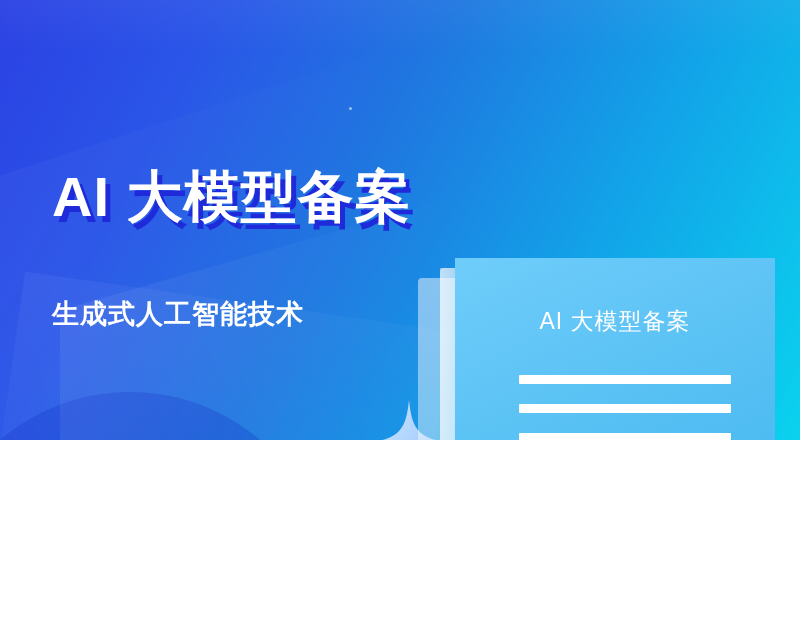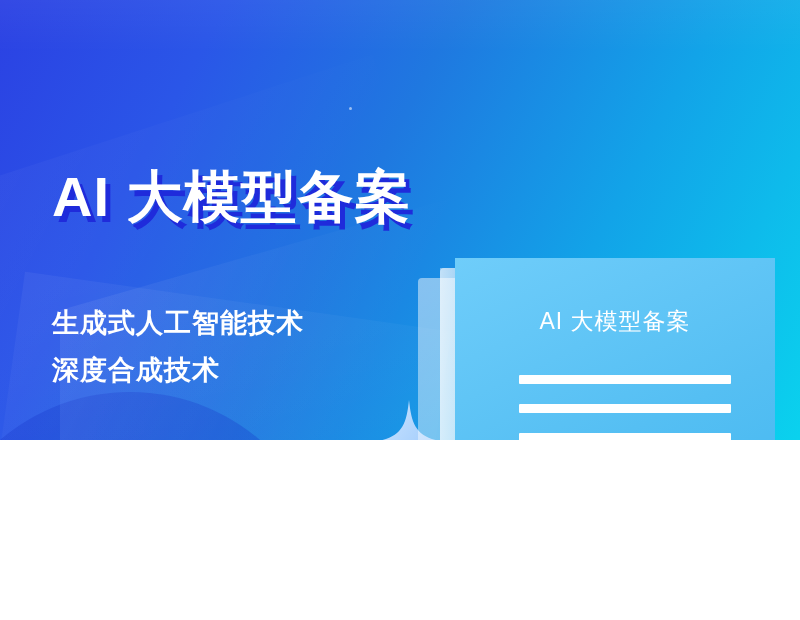--- a/index.html
+++ b/index.html
@@ -87,21 +87,21 @@
     font-weight: bold;
     color: #ffffff;
     letter-spacing: 1px;
     line-height: 1.05;
     white-space: nowrap;
     text-shadow: 5px 6px 0 #1f2bdb;
   }
   .subtitle {
     position: absolute;
     left: 52px;
-    top: 300px;
+    top: 291px;
     z-index: 6;
   }
   .subtitle-line {
     font-size: 27px;
     font-weight: bold;
     color: #ffffff;
     line-height: 1.75;
     letter-spacing: 1px;
     white-space: nowrap;
   }
@@ -230,21 +230,20 @@
       <path d="M31 0 C33.5 24 38 36.5 62 41 C38 45.5 33.5 58 31 82 C28.5 58 24 45.5 0 41 C24 36.5 28.5 24 31 0 Z" fill="url(#spk)"></path>
     </svg>
   </div>
 
   <div class="headline">
     <div class="headline-title">AI 大模型备案</div>
   </div>
 
   <div class="subtitle">
     <div class="subtitle-line">生成式人工智能技术</div>
-    <div class="subtitle-line">深度合成技术</div>
   </div>
 
   <div class="card-stack">
 
     <div class="card-back-2"></div>
     <div class="card-back-1"></div>
     <div class="card-edge-strip"></div>
 
     <div class="card-main-lower"></div>
     <div class="card-fold"></div>

